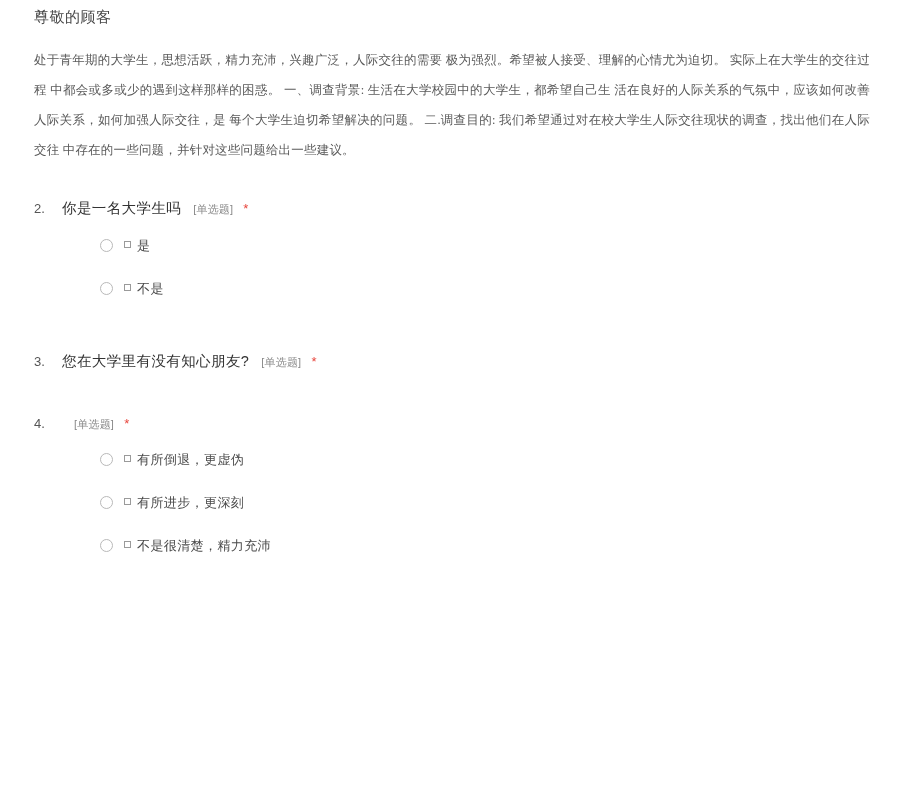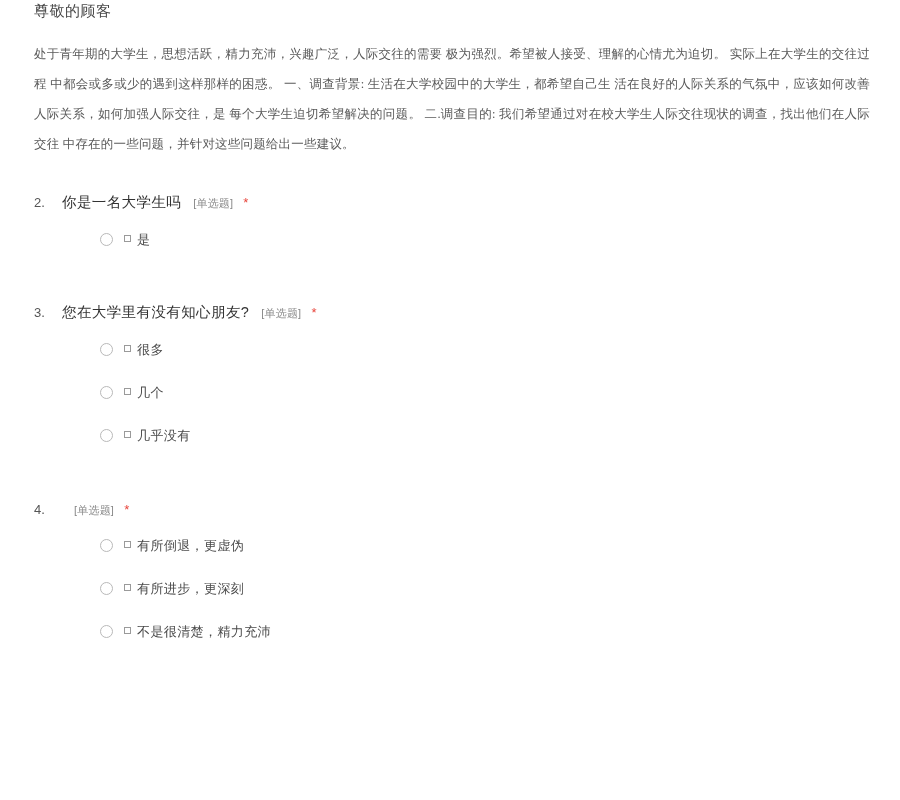--- a/index.html
+++ b/index.html
@@ -12,21 +12,21 @@
     height: 800px;
     overflow: hidden;
     font-family: "Liberation Sans", sans-serif;
     color: #333333;
   }
   .page {
     position: relative;
     width: 900px;
     height: 800px;
     box-sizing: border-box;
-    padding: 2px 30px 0 34px;
+    padding: 8px 30px 0 34px;
   }
   .survey-title {
     font-size: 15px;
     color: #4a4a4a;
     font-weight: 400;
     margin: 0 0 18px 0;
     letter-spacing: 0.5px;
   }
   .intro {
     font-size: 12.5px;
@@ -124,47 +124,35 @@
       <span class="q-title">你是一名大学生吗</span>
       <span class="q-type">[单选题]</span>
       <span class="q-required">*</span>
     </div>
     <ul class="options">
       <li class="option">
         <span class="radio"></span>
         <span class="opt-box"></span>
         <span class="opt-label">是</span>
       </li>
+      <li class="option">
+        <span class="radio"></span>
+        <span class="opt-box"></span>
+        <span class="opt-label">不是</span>
+      </li>
     </ul>
   </div>
 
   <div class="question q-gap-2">
     <div class="q-head">
       <span class="q-num">3.</span>
       <span class="q-title">您在大学里有没有知心朋友?</span>
       <span class="q-type">[单选题]</span>
       <span class="q-required">*</span>
     </div>
-    <ul class="options">
-      <li class="option">
-        <span class="radio"></span>
-        <span class="opt-box"></span>
-        <span class="opt-label">很多</span>
-      </li>
-      <li class="option">
-        <span class="radio"></span>
-        <span class="opt-box"></span>
-        <span class="opt-label">几个</span>
-      </li>
-      <li class="option">
-        <span class="radio"></span>
-        <span class="opt-box"></span>
-        <span class="opt-label">几乎没有</span>
-      </li>
-    </ul>
   </div>
 
   <div class="question q-gap-3">
     <div class="q-head">
       <span class="q-num">4.</span>
       <span class="q-type">[单选题]</span>
       <span class="q-required">*</span>
     </div>
     <ul class="options">
       <li class="option">

